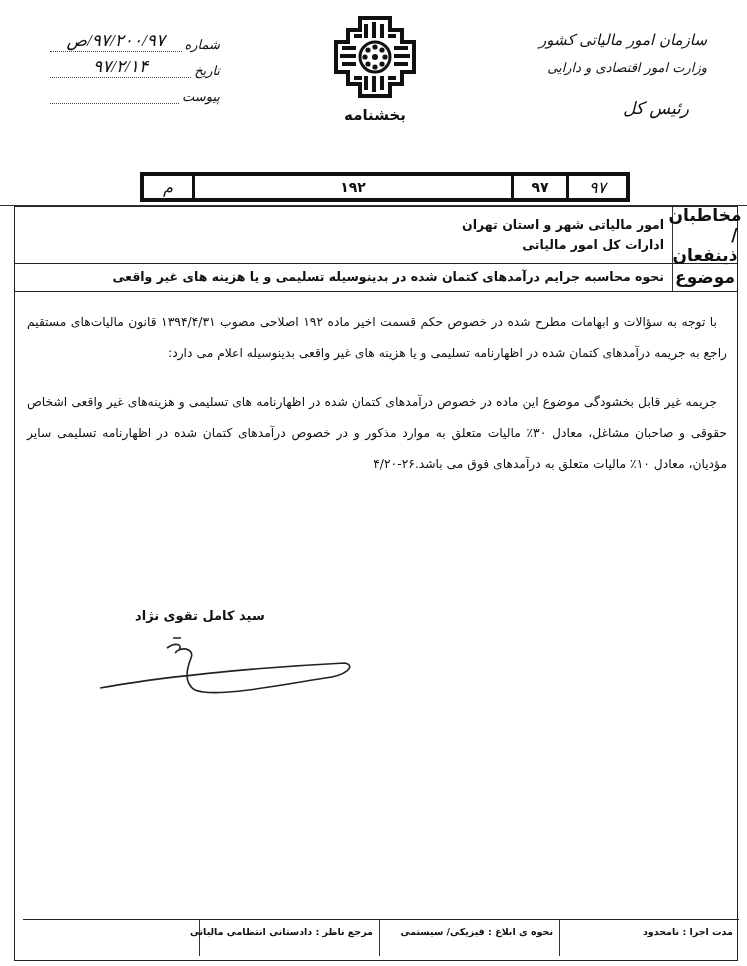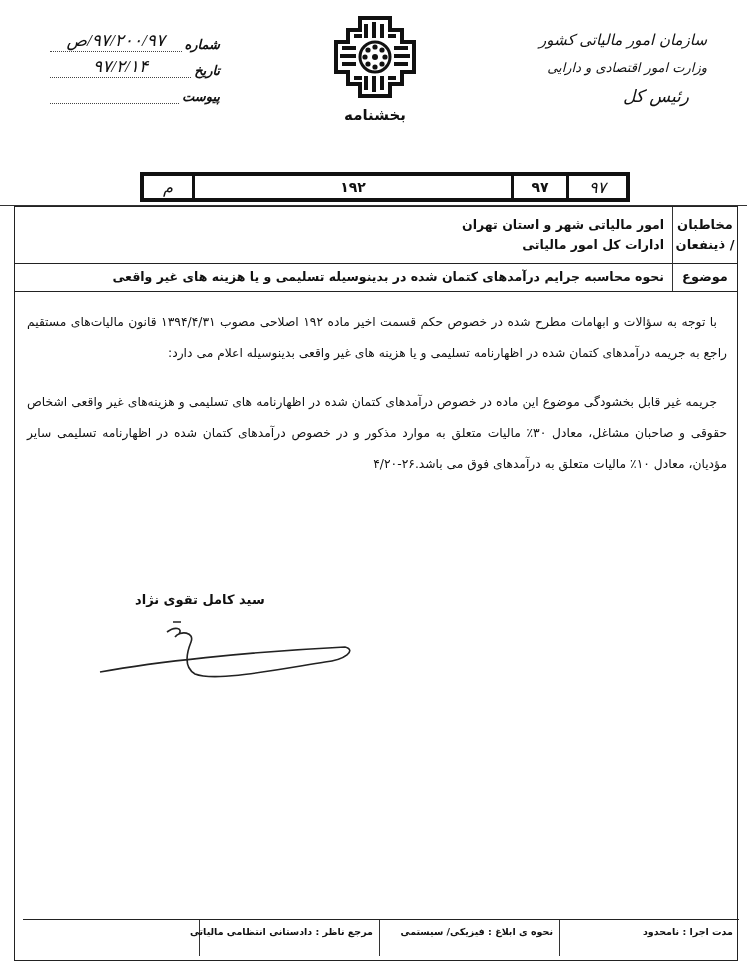--- a/index.html
+++ b/index.html
@@ -5,64 +5,64 @@
   html, body { margin: 0; padding: 0; background: #ffffff; }
   body {
     width: 747px; height: 966px; position: relative; overflow: hidden;
     font-family: "DejaVu Sans", sans-serif; color: #111;
   }
   .abs { position: absolute; }
 
   
   .hdr-left { left: 50px; top: 26px; width: 170px; direction: rtl; }
   .hdr-line { display: flex; align-items: flex-end; height: 26px; font-size: 13px; }
-  .hdr-line .lbl { font-family: "DejaVu Serif", serif; font-style: italic; white-space: nowrap; margin-left: 3px; font-weight: bold; }
+  .hdr-line .lbl { font-family: "DejaVu Serif", serif; font-style: italic; white-space: nowrap; margin-left: 3px; }
   .hdr-line .val {
     flex: 1; border-bottom: 1px dotted #444; font-family: Liberation Serif, serif;
     font-style: italic; font-size: 17px; text-align: center; line-height: 20px;
   }
 
   
   .logo { left: 332px; top: 14px; width: 86px; height: 110px; }
   .logo-caption { font-weight: bold; font-size: 15px; text-align: center; margin-top: 2px; direction: rtl; }
 
   
   .hdr-right { right: 40px; top: 26px; width: 200px; direction: rtl; text-align: right;
     font-family: "DejaVu Serif", serif; font-style: italic; font-size: 15px; line-height: 28px; }
   .hdr-right div:nth-child(2) { font-size: 13px; }
-  .hdr-right div:nth-child(3) { font-size: 17px; padding-right: 18px; }
+  .hdr-right div:nth-child(3) { font-size: 17px; padding-right: 18px; margin-top: 12px; }
 
   
   .numstrip {
     left: 140px; top: 172px; width: 490px; height: 30px; border: 4px solid #111;
     display: flex; direction: rtl; background: #111; gap: 3px; box-sizing: border-box;
   }
   .numstrip .cell { background: #fff; display: flex; align-items: center; justify-content: center;
     font-weight: bold; font-size: 14px; }
   .numstrip .c1 { width: 48px; font-family: "DejaVu Serif", serif; font-style: italic; font-size: 16px; font-weight: normal; }
   .numstrip .c2 { width: 52px; }
   .numstrip .c3 { flex: 1; }
   .numstrip .c4 { width: 57px; }
   .base-line { left: 0; top: 205px; width: 747px; border-top: 1px solid #333; }
 
   
   .frame { left: 14px; top: 206px; width: 724px; height: 755px; border: 1.5px solid #222; box-sizing: border-box; }
   .row { position: absolute; left: 0; right: 0; border-bottom: 1.5px solid #222; direction: rtl; display: flex; }
-  .row .label { width: 64px; border-left: 1px solid #333; font-weight: bold; font-size: 13px;
+  .row .label { width: 64px; border-left: 1px solid #333; font-weight: bold; font-size: 17px;
     display: flex; flex-direction: column; justify-content: center; align-items: center; line-height: 20px; }
   .row .content { flex: 1; padding-right: 8px; font-weight: bold; font-size: 12.5px;
     display: flex; flex-direction: column; justify-content: center; line-height: 20px; }
   .row-recipients { top: 0; height: 56px; }
   .row-subject { top: 56px; height: 28px; }
 
   .body { position: absolute; top: 100px; left: 0; right: 0; direction: rtl; padding: 0 10px 0 12px;
     font-size: 12.3px; line-height: 31px; text-align: justify; }
   .body p { margin: 0 0 18px 0; text-indent: 10px; }
 
-  .signature { position: absolute; left: 80px; top: 385px; width: 260px; height: 90px; }
+  .signature { position: absolute; left: 80px; top: 401px; width: 260px; height: 90px; }
   .sig-name { position: absolute; left: 40px; top: 0; font-weight: bold; font-size: 13px; direction: rtl; }
 
   
   .footer { position: absolute; left: 8px; right: -2px; top: 712px; height: 36px; border-top: 1.5px solid #222;
     display: flex; direction: rtl; }
   .footer .fcell { border-left: 1px solid #333; font-weight: bold; font-size: 9.5px; padding: 6px 6px 0 0; box-sizing: border-box; white-space: nowrap; }
   .footer .f3 { width: 180px; }
   .footer .f4 { width: 170px; }
   .footer .f5 { flex: 1; border-left: none; }
 </style>

